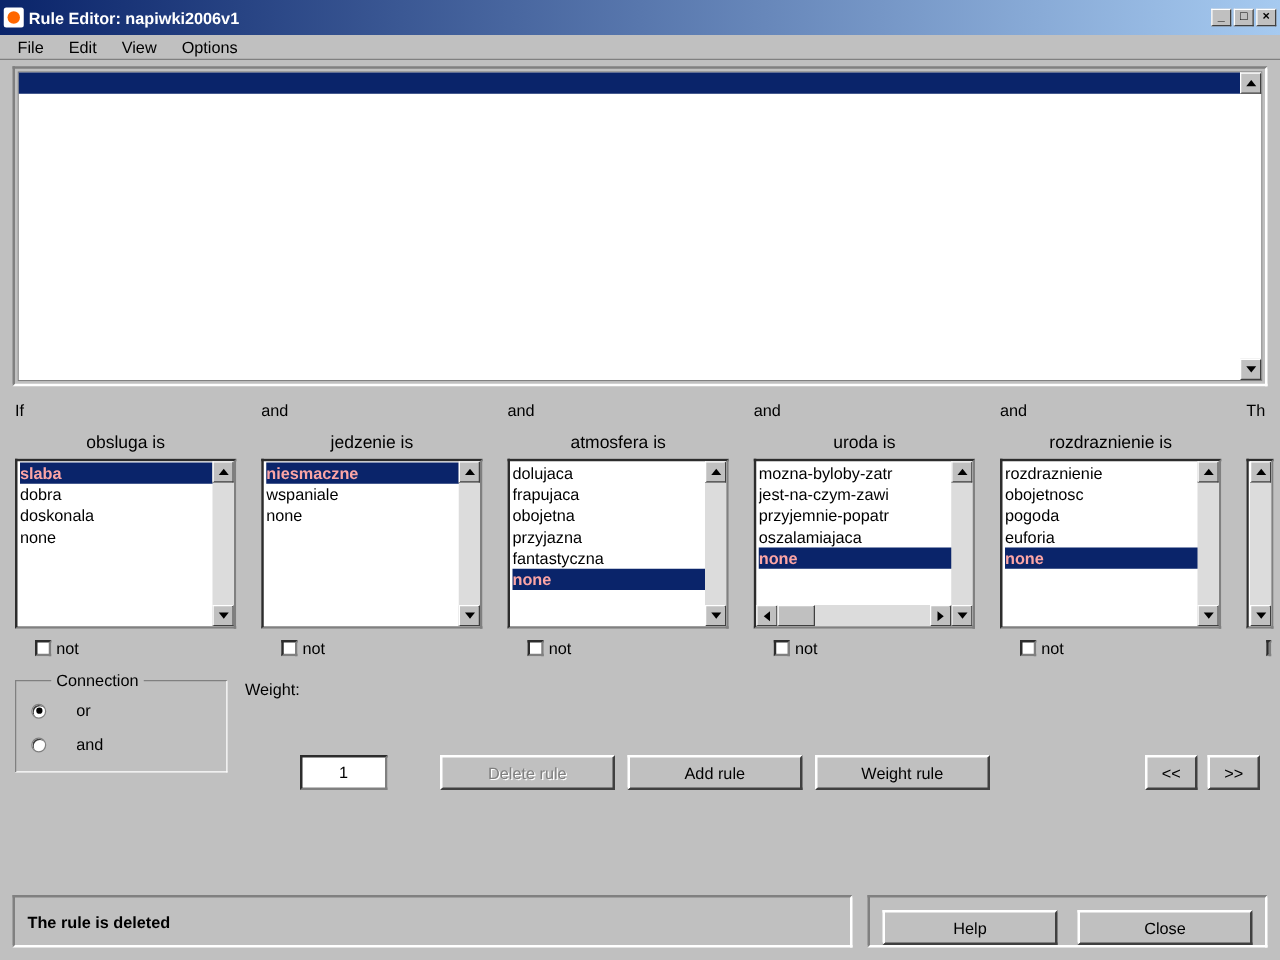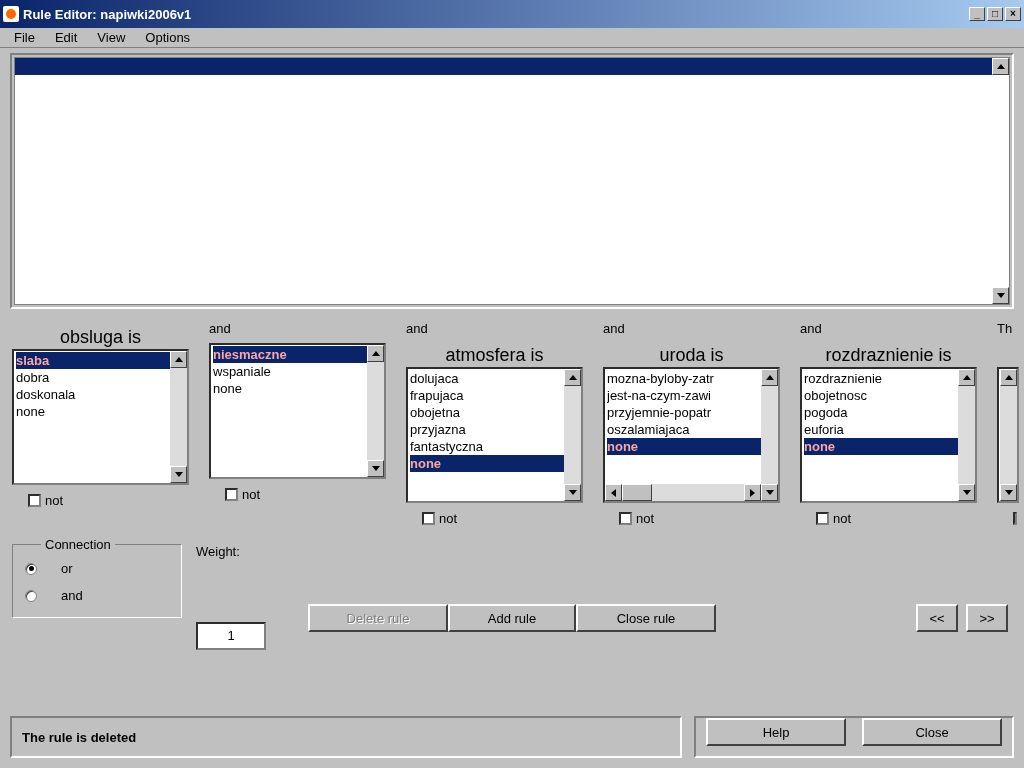--- a/index.html
+++ b/index.html
@@ -21,21 +21,21 @@
 .rules-area { height: 248px; background: #fff; position: relative; border: 1px solid #808080; }
 .rules-area .selected-row { background: #0a246a; height: 17px; width: calc(100% - 17px); }
 .rules-area .scroll-up { position: absolute; top: 0; right: 0; width: 17px; height: 17px; background: #c0c0c0; border: 1px solid; border-color: #fff #404040 #404040 #fff; display: flex; align-items: center; justify-content: center; }
 .rules-area .scroll-down { position: absolute; bottom: 0; right: 0; width: 17px; height: 17px; background: #c0c0c0; border: 1px solid; border-color: #fff #404040 #404040 #fff; display: flex; align-items: center; justify-content: center; }
 .tri-up { width: 0; height: 0; border-left: 4px solid transparent; border-right: 4px solid transparent; border-bottom: 5px solid #000; }
 .tri-down { width: 0; height: 0; border-left: 4px solid transparent; border-right: 4px solid transparent; border-top: 5px solid #000; }
 
 .columns-row { display: flex; margin-top: 12px; gap: 20px; padding-left: 2px; }
 .col { width: 177px; flex-shrink: 0; display: flex; flex-direction: column; }
 .col-conj { height: 18px; font-size: 13px; }
-.col-header { height: 18px; text-align: center; font-size: 18px; margin-top: 6px; }
+.col-header { height: 18px; text-align: center; font-size: 14px; margin-top: 6px; }
 
 .listbox { height: 136px; background: #fff; border: 2px inset #808080; position: relative; overflow: hidden; margin-top: 4px; }
 .listbox .sbtrack { position: absolute; right: 0; top: 0; bottom: 0; width: 17px; background: #dcdcdc; }
 .listbox .sbtrack .up, .listbox .sbtrack .down { position: absolute; width: 17px; height: 17px; background: #c0c0c0; border: 1px solid; border-color: #fff #404040 #404040 #fff; display: flex; align-items: center; justify-content: center; }
 .listbox .sbtrack .up { top: 0; } .listbox .sbtrack .down { bottom: 0; }
 .listbox .sbtrack-h { position: absolute; left: 0; right: 17px; bottom: 0; height: 17px; background: #dcdcdc; }
 .listbox .sbtrack-h .lft, .listbox .sbtrack-h .rgt { position: absolute; width: 17px; height: 17px; background: #c0c0c0; border: 1px solid; border-color: #fff #404040 #404040 #fff; display: flex; align-items: center; justify-content: center; top: 0; }
 .listbox .sbtrack-h .lft { left: 0; } .listbox .sbtrack-h .rgt { right: 0; }
 .listbox .sbtrack-h .thumb { position: absolute; left: 17px; top: 0; width: 30px; height: 17px; background: #c0c0c0; border: 1px solid; border-color: #fff #404040 #404040 #fff; }
 .tri-left { width: 0; height: 0; border-top: 4px solid transparent; border-bottom: 4px solid transparent; border-right: 5px solid #000; }
@@ -51,28 +51,28 @@
 .connection-box { border: 1px solid; border-color: #808080 #fff #fff #808080; padding: 4px 12px 14px 12px; width: 170px; position: relative; }
 .connection-box .legend { position: absolute; top: -8px; left: 28px; background: #c0c0c0; padding: 0 4px; font-size: 13px; }
 .radio-row { display: flex; align-items: center; gap: 24px; margin-top: 12px; }
 .radio-outer { width: 12px; height: 12px; border-radius: 50%; background: #fff; border: 1px solid #808080; box-shadow: inset 1px 1px 0 #404040; display: flex; align-items: center; justify-content: center; }
 .radio-dot { width: 5px; height: 5px; border-radius: 50%; background: #000; }
 .weight-label { height: 18px; }
 .weight-input { width: 70px; height: 28px; background: #fff; border: 2px inset #808080; text-align: center; line-height: 24px; margin-top: 60px; }
 
 .btn { height: 28px; background: #c0c0c0; border: 2px solid; border-color: #fff #404040 #404040 #fff; cursor: pointer; padding: 0 10px; font-size: 13px; }
 .btn.disabled { color: #808080; text-shadow: 1px 1px 0 #fff; }
-.btn-row { display: flex; align-items: flex-end; margin-top: 60px; }
+.btn-row { display: flex; gap: 10px; align-items: flex-end; margin-top: 60px; }
 
 .prevnext { display: flex; gap: 8px; margin-left: 6px; }
 .prevnext .btn { width: 42px; }
 
 .statusbar { position: absolute; bottom: 10px; left: 10px; right: 10px; height: 42px; display: flex; gap: 12px; }
 .status-msg { flex: 1; border: 2px solid; border-color: #808080 #fff #fff #808080; padding: 6px 10px; display: flex; align-items: center; font-weight: bold; }
-.status-btns { width: 320px; border: 2px solid; border-color: #808080 #fff #fff #808080; display: flex; align-items: flex-start; justify-content: center; gap: 16px; padding: 0 10px; }
+.status-btns { width: 320px; border: 2px solid; border-color: #808080 #fff #fff #808080; display: flex; align-items: flex-end; justify-content: center; gap: 16px; padding: 0 10px; }
 .status-btns .btn { width: 140px; }
 </style>
 </head>
 <body>
 
 <div class="titlebar">
   <span class="titlebar-icon"></span>
   <span class="titlebar-text">Rule Editor: napiwki2006v1</span>
   <div class="titlebar-buttons">
     <button>_</button>
@@ -97,20 +97,21 @@
           <div class="tri-up"></div>
         </div>
       <div class="scroll-down">
           <div class="tri-down"></div>
         </div>
     </div>
   </div>
 
   <div class="columns-row" id="columns-row">
       <div class="col">
+        <div class="col-conj">If</div>
         <div class="col-header">obsluga is</div>
         <div class="listbox">
           <div class="items">
             <div class="item sel">slaba</div>
             <div class="item">dobra</div>
             <div class="item">doskonala</div>
             <div class="item">none</div>
           </div>
           <div class="sbtrack">
             <div class="up">
@@ -121,20 +122,21 @@
             </div>
           </div>
         </div>
         <div class="notrow">
           <div class="checkbox"></div>
           <span>not</span>
         </div>
       </div>
       <div class="col">
         <div class="col-conj">and</div>
+        <div class="col-header">jedzenie is</div>
         <div class="listbox">
           <div class="items">
             <div class="item sel">niesmaczne</div>
             <div class="item">wspaniale</div>
             <div class="item">none</div>
           </div>
           <div class="sbtrack">
             <div class="up">
               <div class="tri-up"></div>
             </div>
@@ -269,29 +271,29 @@
             <div class="radio-dot"></div>
           </div>
         <span>or</span>
       </div>
       <div class="radio-row">
         <div class="radio-outer"></div>
         <span>and</span>
       </div>
     </div>
 
-    <div style="display:flex; flex-direction:column;">
+    <div style="display:flex; flex-direction:row;">
       <div class="weight-label">Weight:</div>
       <div class="weight-input">1</div>
     </div>
 
     <div class="btn-row" style="margin-left:28px;">
       <button class="btn disabled" style="width:140px;">Delete rule</button>
-      <button class="btn" style="width:128px;">Add rule</button>
-      <button class="btn" style="width:140px;">Close rule</button>
+      <button class="btn" style="width:140px;">Add rule</button>
+      <button class="btn" style="width:140px;">Weight rule</button>
     </div>
 
     <div class="btn-row prevnext" style="margin-left:auto; margin-right:6px;">
       <button class="btn">&lt;&lt;</button>
       <button class="btn">&gt;&gt;</button>
     </div>
   </div>
 
   <div class="statusbar">
     <div class="status-msg">

